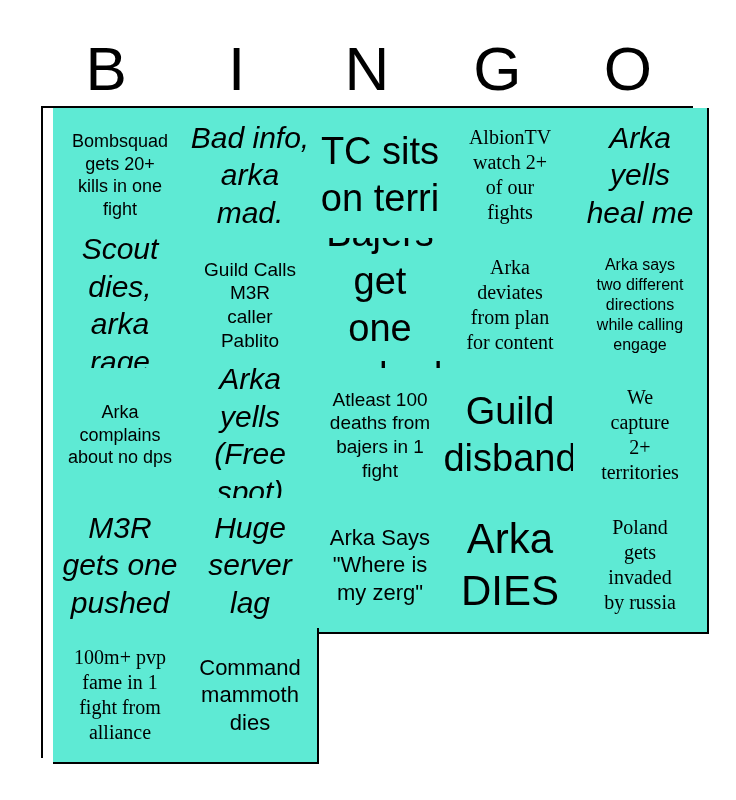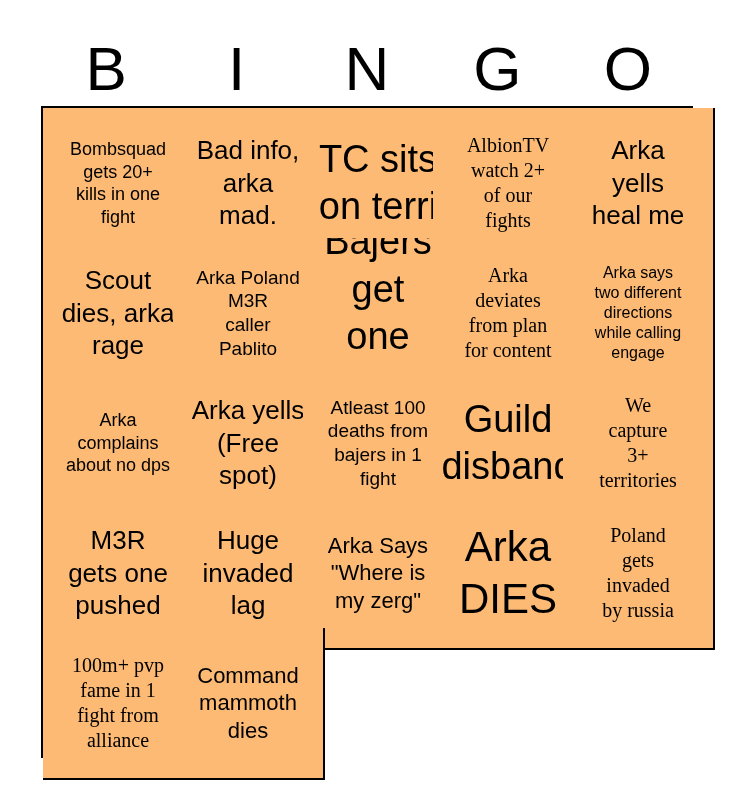--- a/index.html
+++ b/index.html
@@ -46,35 +46,36 @@
   }
   .cell {
     border-right: 2px solid #000000;
     border-bottom: 2px solid #000000;
     display: flex;
     align-items: center;
     justify-content: center;
     text-align: center;
     white-space: pre-line;
     line-height: 1.25;
-    padding: 12px;
+    padding: 4px;
     box-sizing: content-box;
     width: 126px;
     height: 126px;
     overflow: hidden;
     cursor: pointer;
-    background: #fdba74;
+    background: #5eead4;
     color: #000000;
+    margin-left: 10px;
   }
   .fs16 { font-size: 16px; }
   .fs18 { font-size: 18px; }
   .fs19 { font-size: 19px; }
   .fs20 { font-size: 20px; font-family: Liberation Serif, serif; }
   .fs22 { font-size: 22px; }
-  .fs26 { font-size: 26px; }
+  .fs26 { font-size: 30px; font-style: italic; }
   .fs30 { font-size: 38px; }
   .fs32 { font-size: 32px; }
   .fs42 { font-size: 42px; }
 </style>
 </head>
 <body>
 
 <div class="page">
 
   <div class="bingo-header">
@@ -100,21 +101,21 @@
 watch 2+
 of our
 fights</div>
     <div class="cell fs26">Arka
 yells
 heal me</div>
 
     <div class="cell fs26">Scout
 dies, arka
 rage</div>
-    <div class="cell fs19">Arka Poland
+    <div class="cell fs19">Guild Calls
 M3R
 caller
 Pablito</div>
     <div class="cell fs30">Bajers
 get one
 pushed</div>
     <div class="cell fs20">Arka
 deviates
 from plan
 for content</div>
@@ -132,27 +133,27 @@
 spot)</div>
     <div class="cell fs19">Atleast 100
 deaths from
 bajers in 1
 fight</div>
     <div class="cell fs30">Guild
 disband</div>
 
     <div class="cell fs20">We
 capture
-3+
+2+
 territories</div>
     <div class="cell fs26">M3R
 gets one
 pushed</div>
     <div class="cell fs26">Huge
-invaded
+server
 lag</div>
 
     <div class="cell fs22">Arka Says
 "Where is
 my zerg"</div>
     <div class="cell fs42">Arka
 DIES</div>
     <div class="cell fs20">Poland
 gets
 invaded

